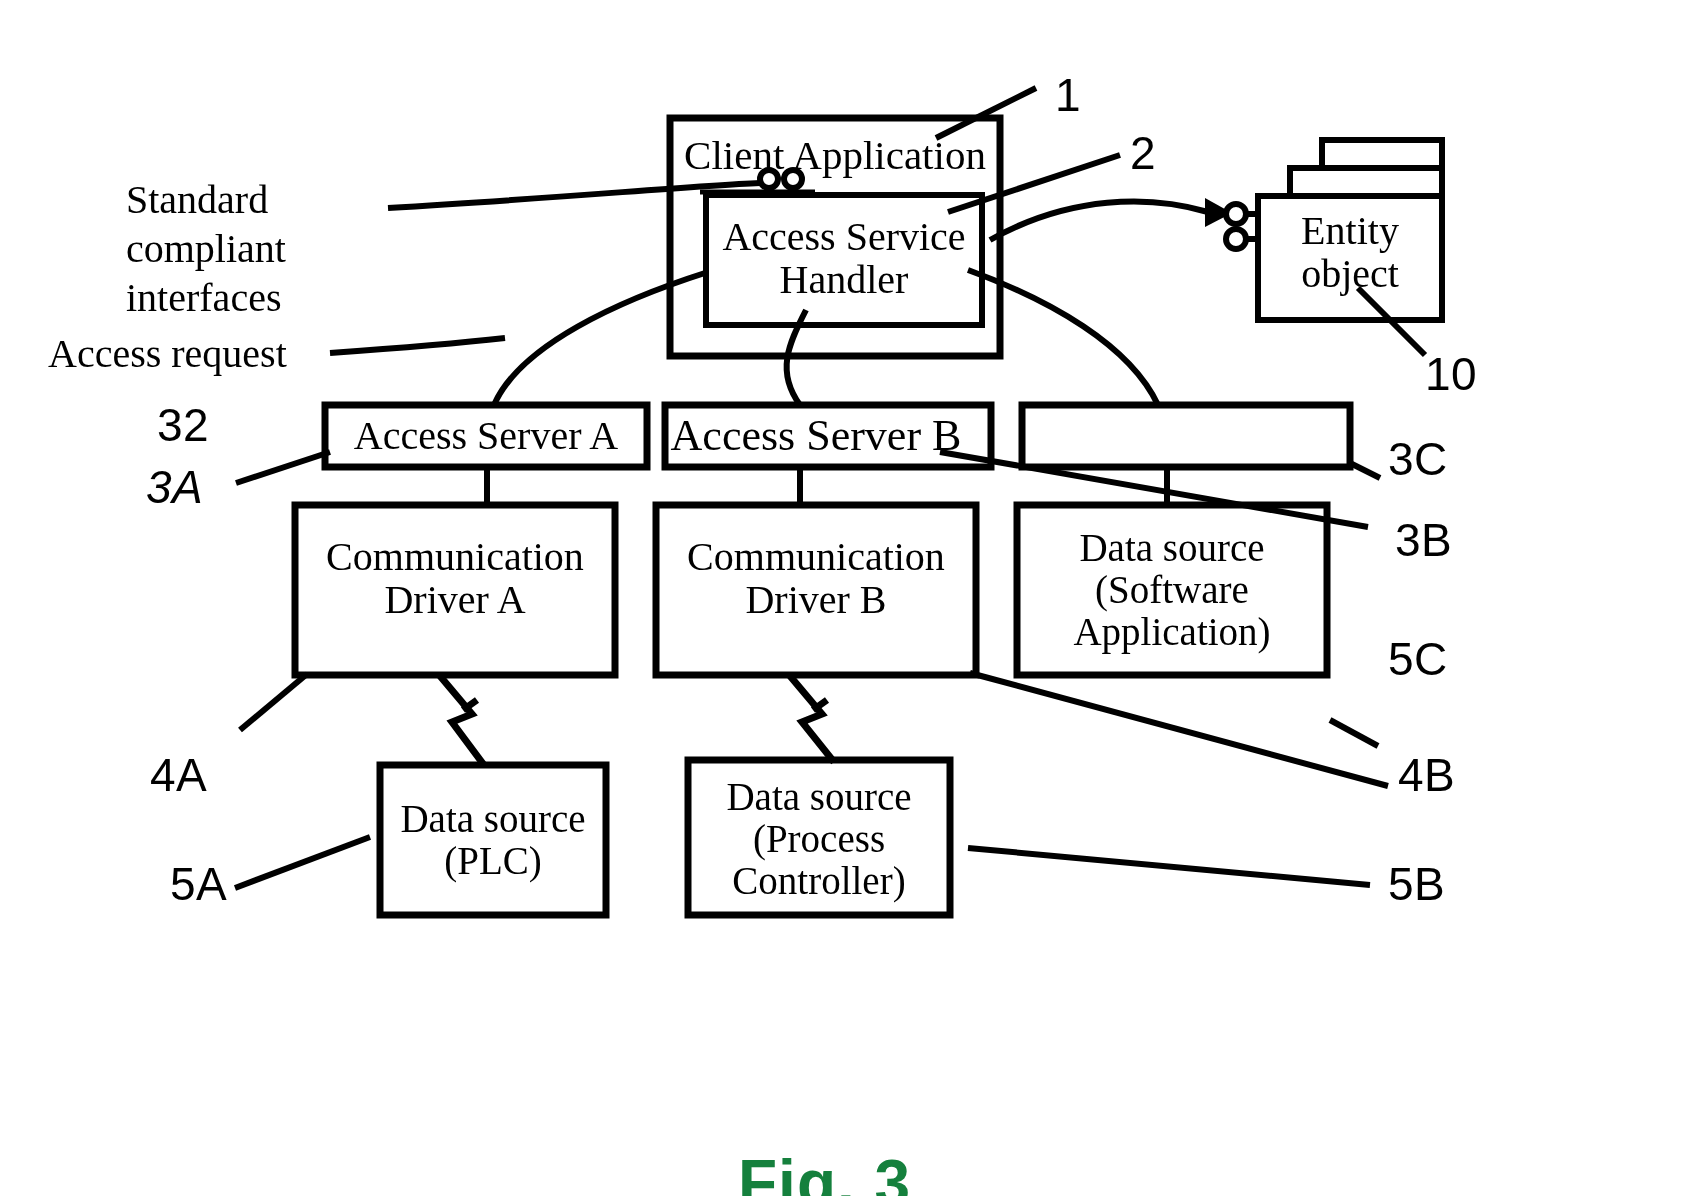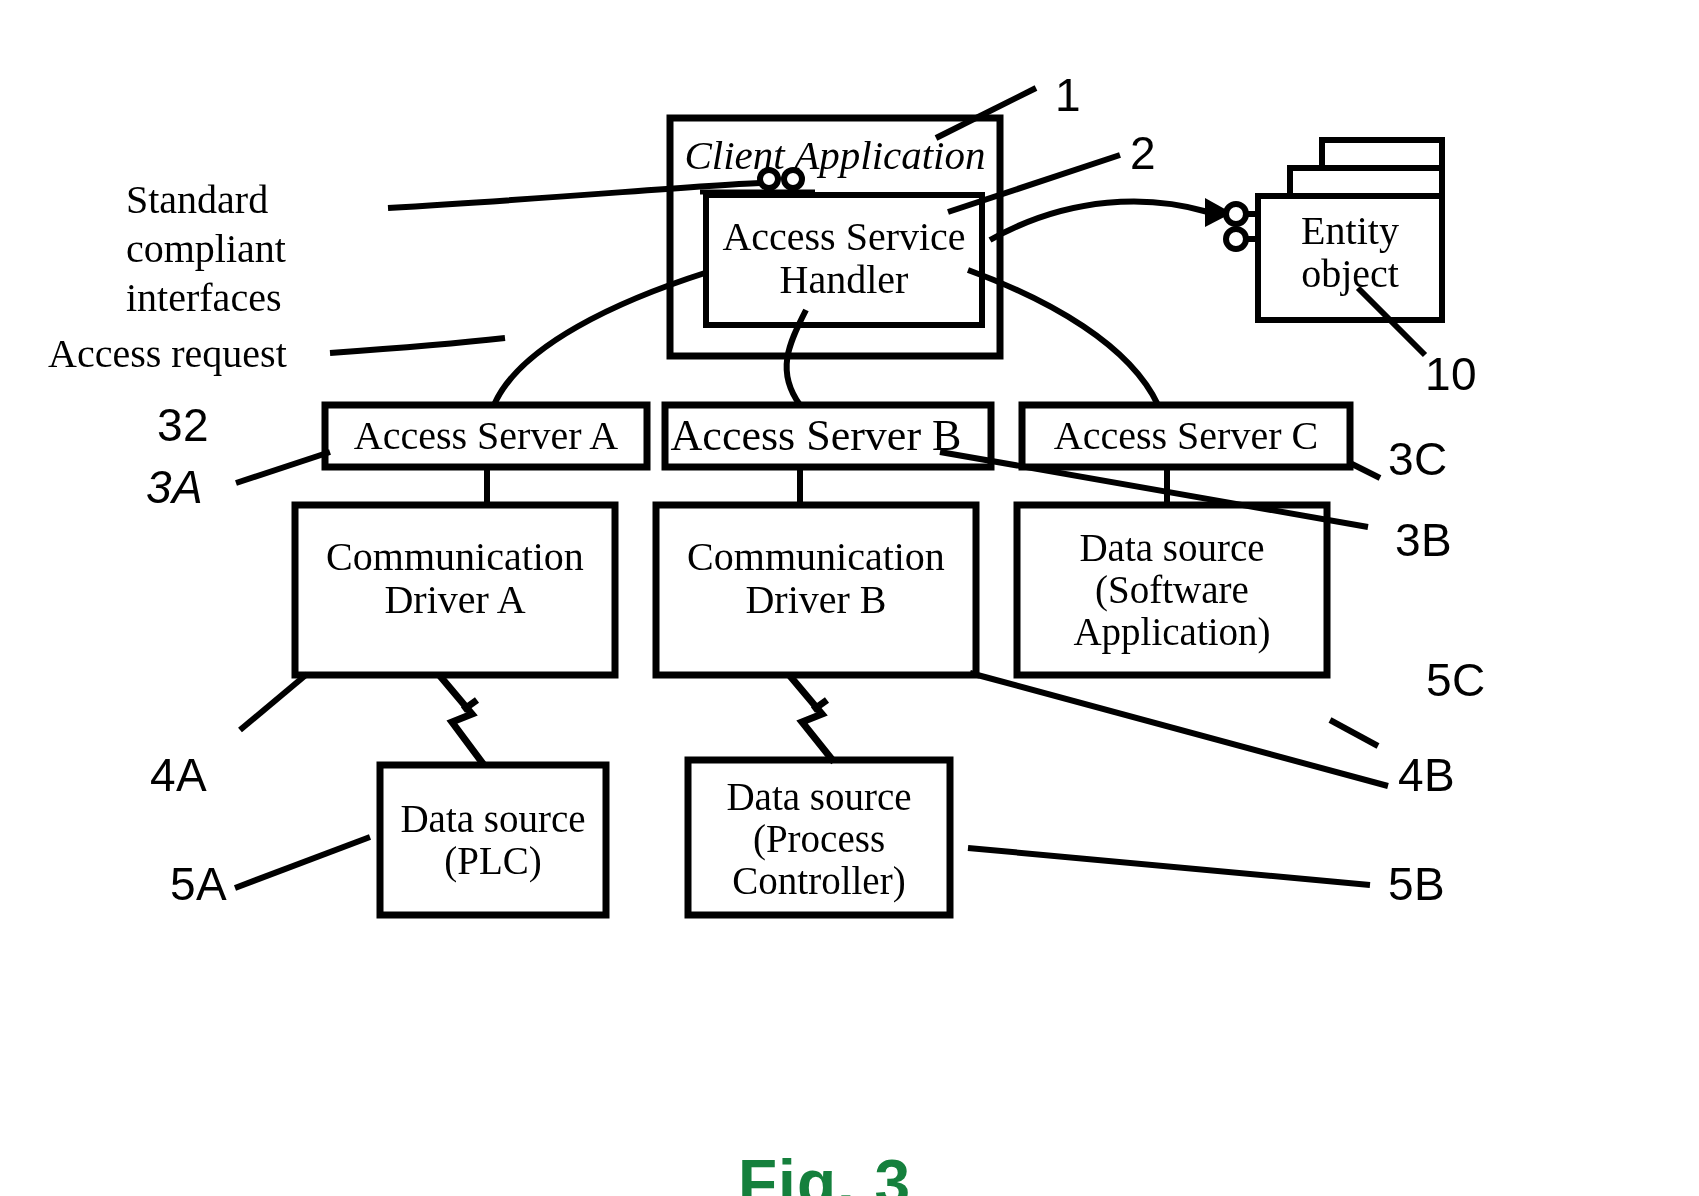--- a/index.html
+++ b/index.html
@@ -150,33 +150,32 @@
       <line x1="235" y1="888" x2="370" y2="837"></line>
 
       <line x1="1378" y1="746" x2="1330" y2="720"></line>
 
       <line x1="1388" y1="786" x2="970" y2="673"></line>
 
       <line x1="1370" y1="885" x2="968" y2="848"></line>
     </g>
   </svg>
 
-  <div class="node-label" style="left:672px; top:128px; width:326px; height:55px; font-size:41px;font-style:italic;">Client Application</div>
+  <div class="node-label" style="left:672px; top:128px; width:326px; height:55px; font-size:41px;">Client Application</div>
 
   <div class="node-label" style="left:706px; top:200px; width:276px; height:116px; font-size:40px;">Access Service
 Handler</div>
 
   <div class="node-label" style="left:1258px; top:200px; width:184px; height:104px; font-size:40px;">Entity
 object</div>
 
   <div class="node-label" style="left:325px; top:405px; width:322px; height:62px; font-size:40px;">Access Server A</div>
 
   <div class="node-label" style="left:653px; top:405px; width:326px; height:62px; font-size:44px;">Access Server B</div>
 
-  <div class="node-label" style="left:1022px; top:405px; width:328px; height:62px; font-size:40px;">Access Server C</div>
 
   <div class="node-label" style="left:295px; top:518px; width:320px; height:120px; font-size:40px;">Communication
 Driver A</div>
 
   <div class="node-label" style="left:656px; top:518px; width:320px; height:120px; font-size:40px;">Communication
 Driver B</div>
 
   <div class="node-label" style="left:1017px; top:508px; width:310px; height:164px; font-size:39px;">Data source
 (Software
 Application)</div>
@@ -196,19 +195,19 @@
 
   <div class="ref-num" style="left:1055px; top:68px;">1</div>
   <div class="ref-num" style="left:1130px; top:126px;">2</div>
   <div class="ref-num" style="left:1425px; top:347px;">10</div>
   <div class="ref-num" style="left:157px; top:398px;">32</div>
   <div class="ref-num" style="left:146px; top:460px;font-style:italic;">3A</div>
   <div class="ref-num" style="left:1388px; top:432px;">3C</div>
   <div class="ref-num" style="left:1395px; top:513px;">3B</div>
   <div class="ref-num" style="left:150px; top:748px;">4A</div>
   <div class="ref-num" style="left:130px; top:857px;margin-left:40px;">5A</div>
-  <div class="ref-num" style="left:1388px; top:653px;margin-left:38px;">5C</div>
+  <div class="ref-num" style="left:1388px; top:632px;">5C</div>
   <div class="ref-num" style="left:1398px; top:748px;">4B</div>
   <div class="ref-num" style="left:1388px; top:857px;">5B</div>
 
   <div class="fig-caption" style="left:738px; top:1108px;">Fig. 3</div>
 
 </div>
 
 </body></html>

